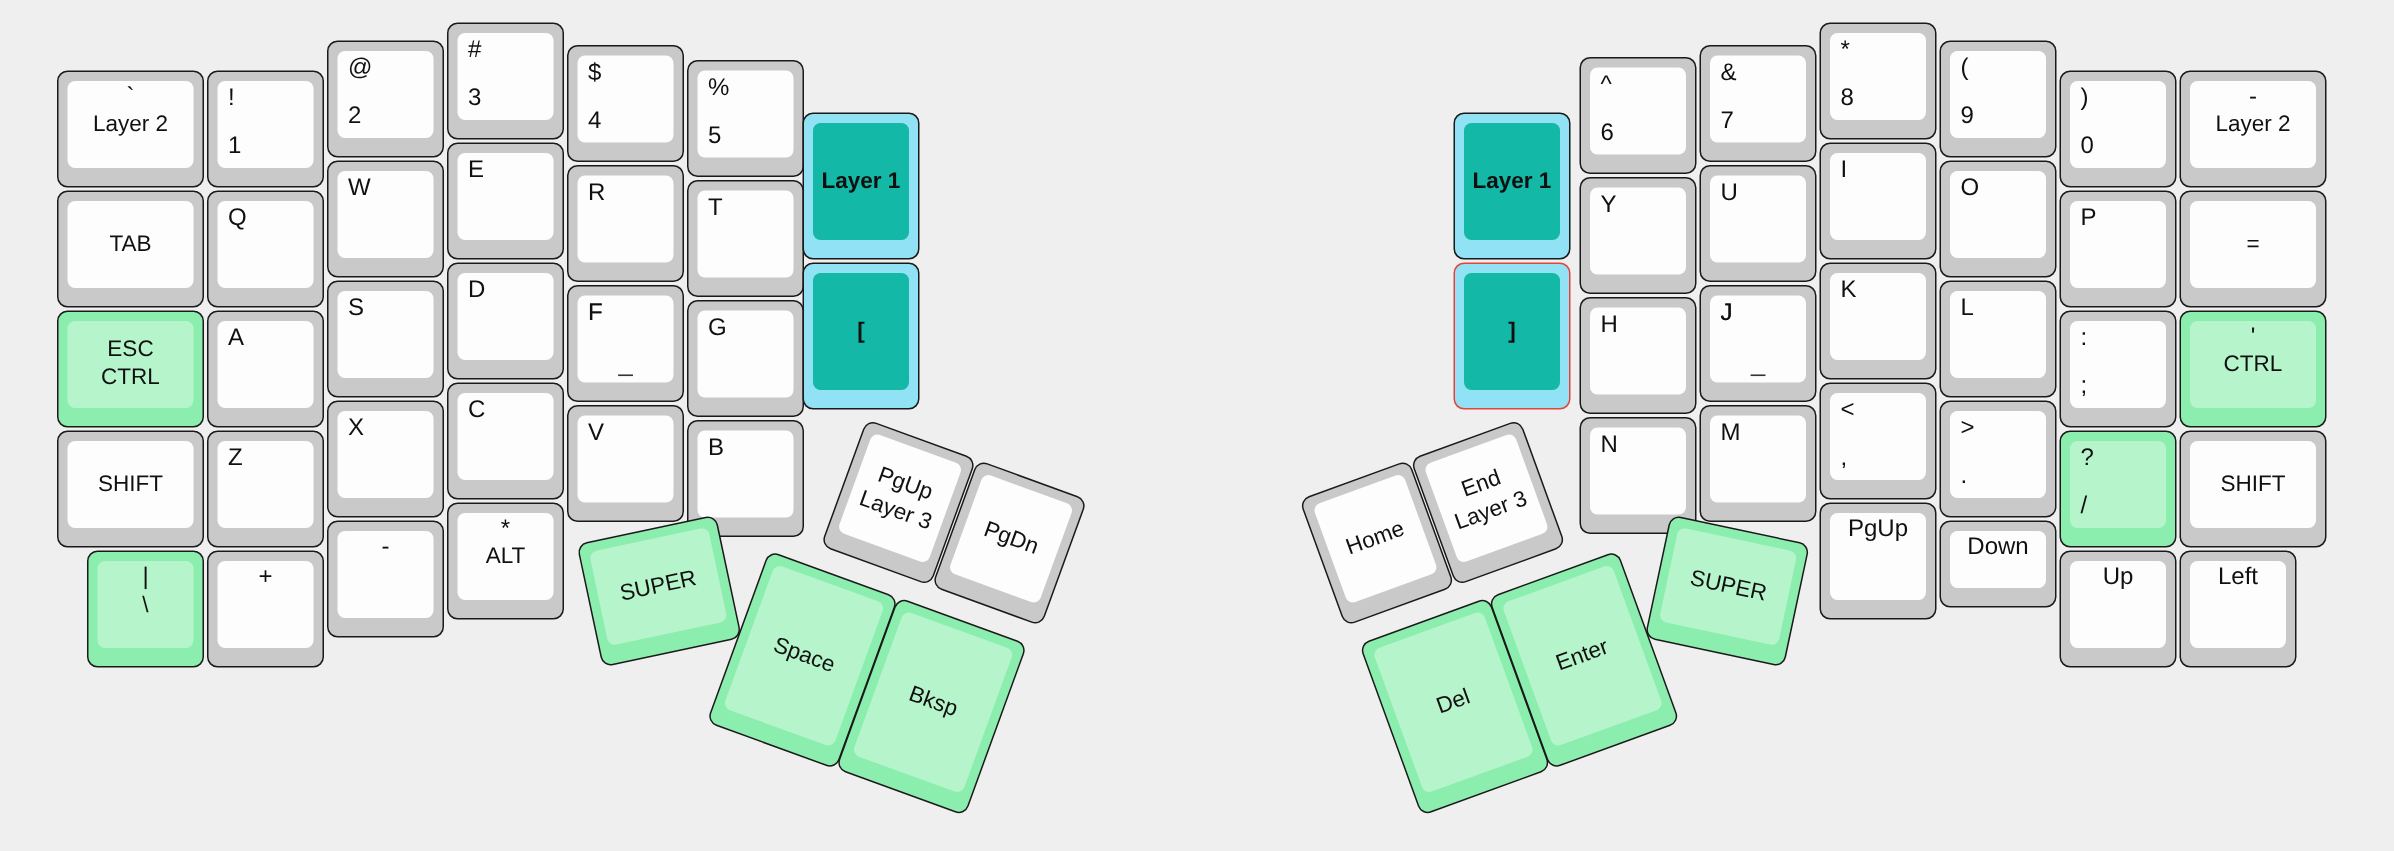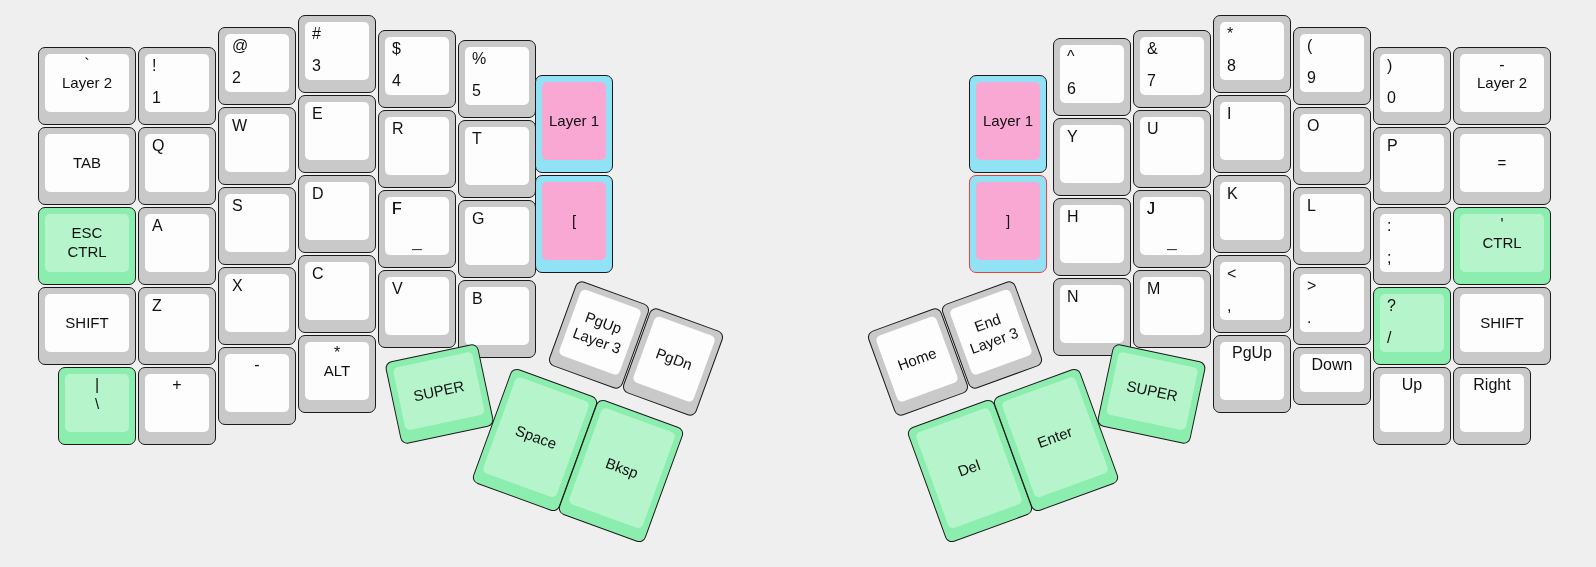--- a/index.html
+++ b/index.html
@@ -26,21 +26,21 @@
     width:100%;height:100%;
     border-radius:5px;
     background:#fdfdfd;
     position:relative;
     display:block;
   }
   
   .key.green{background:#8ceeae;}
   .key.green .cap{background:#b6f5cc;}
   .key.blue{background:#92e2f6;}
-  .key.blue .cap{background:#f9a8d4;}
+  .key.blue .cap{background:#14b8a6;font-weight:bold;}
   .key.sel{border-color:#e8433a;}
 
   
   .lbl{
     position:absolute;
     left:0;right:0;
     text-align:center;
     color:#101010;
     font-size:15px;
     line-height:1.05;
@@ -402,21 +402,21 @@
           <div class="lbl ctr">CTRL</div>
         </div>
       </div>
       <div class="key" style="left: 1453px; top: 287px; width: 98px; height: 78px;">
         <div class="cap">
           <div class="lbl ctr">SHIFT</div>
         </div>
       </div>
       <div class="key" style="left: 1453px; top: 367px; width: 78px; height: 78px;">
         <div class="cap">
-          <div class="lbl topc">Right</div>
+          <div class="lbl topc">Left</div>
         </div>
       </div>
       <div class="key" style="left: 879px; top: 317px; width: 78px; height: 90px; transform: rotate(-20deg);">
         <div class="cap">
           <div class="lbl ctr">Home</div>
         </div>
       </div>
       <div class="key" style="left: 953px; top: 290px; width: 78px; height: 90px; transform: rotate(-20deg);">
         <div class="cap">
           <div class="lbl ctr2">End

